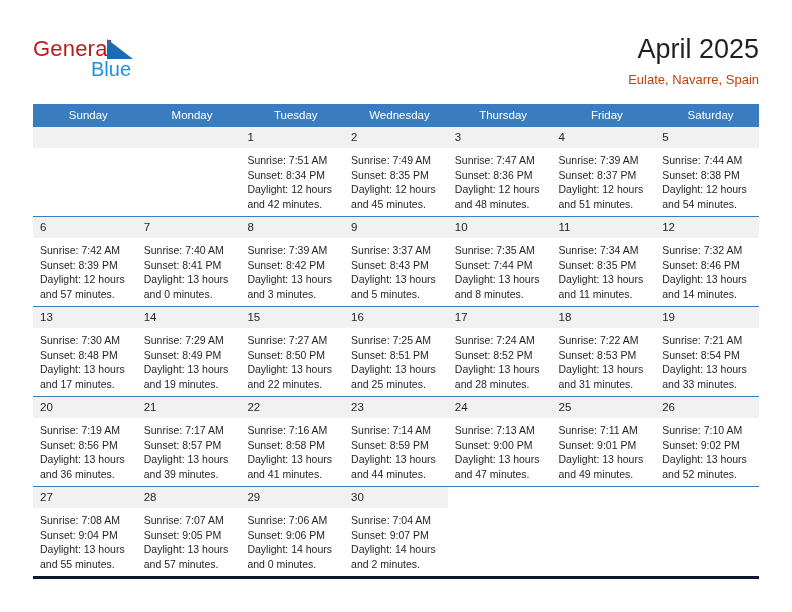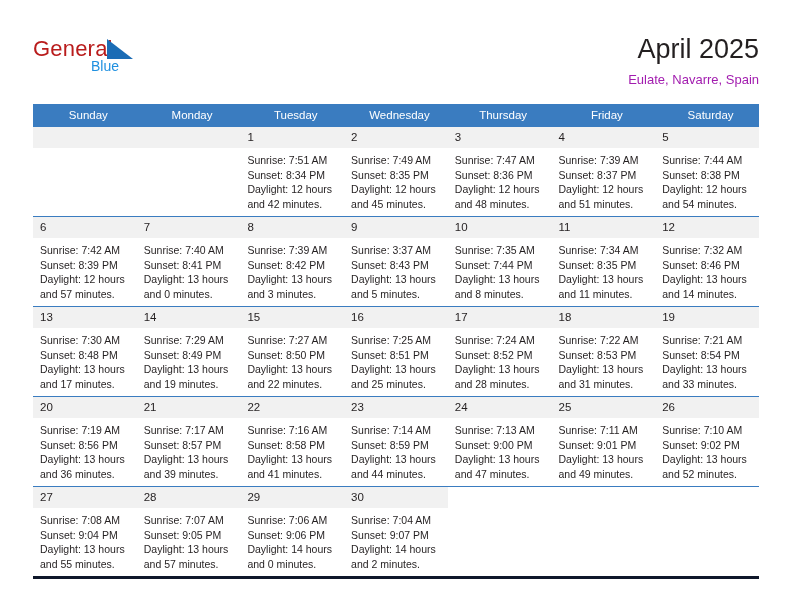--- a/index.html
+++ b/index.html
@@ -51,39 +51,39 @@
     top: 3px;
     width: 0;
     height: 0;
     border-left: 26px solid #1b6cb5;
     border-top: 20px solid transparent;
   }
   .logo-blue {
     position: absolute;
     left: 58px;
     top: 22px;
-    font-size: 14px;
+    font-size: 20px;
     color: #1f90e0;
     font-family: "Liberation Sans", sans-serif;
   }
   .title-block {
     position: absolute;
     right: 0;
     top: 4px;
     text-align: right;
   }
   .month-title {
     font-size: 27px;
     color: #231f20;
     line-height: 34px;
     white-space: nowrap;
   }
   .location-title {
     font-size: 13px;
-    color: #a21caf;
+    color: #c2410c;
     line-height: 22px;
     margin-top: 3px;
     white-space: nowrap;
     margin-left: 44px;
   }
 
   
   .calendar {
     position: absolute;
     left: 33px;

